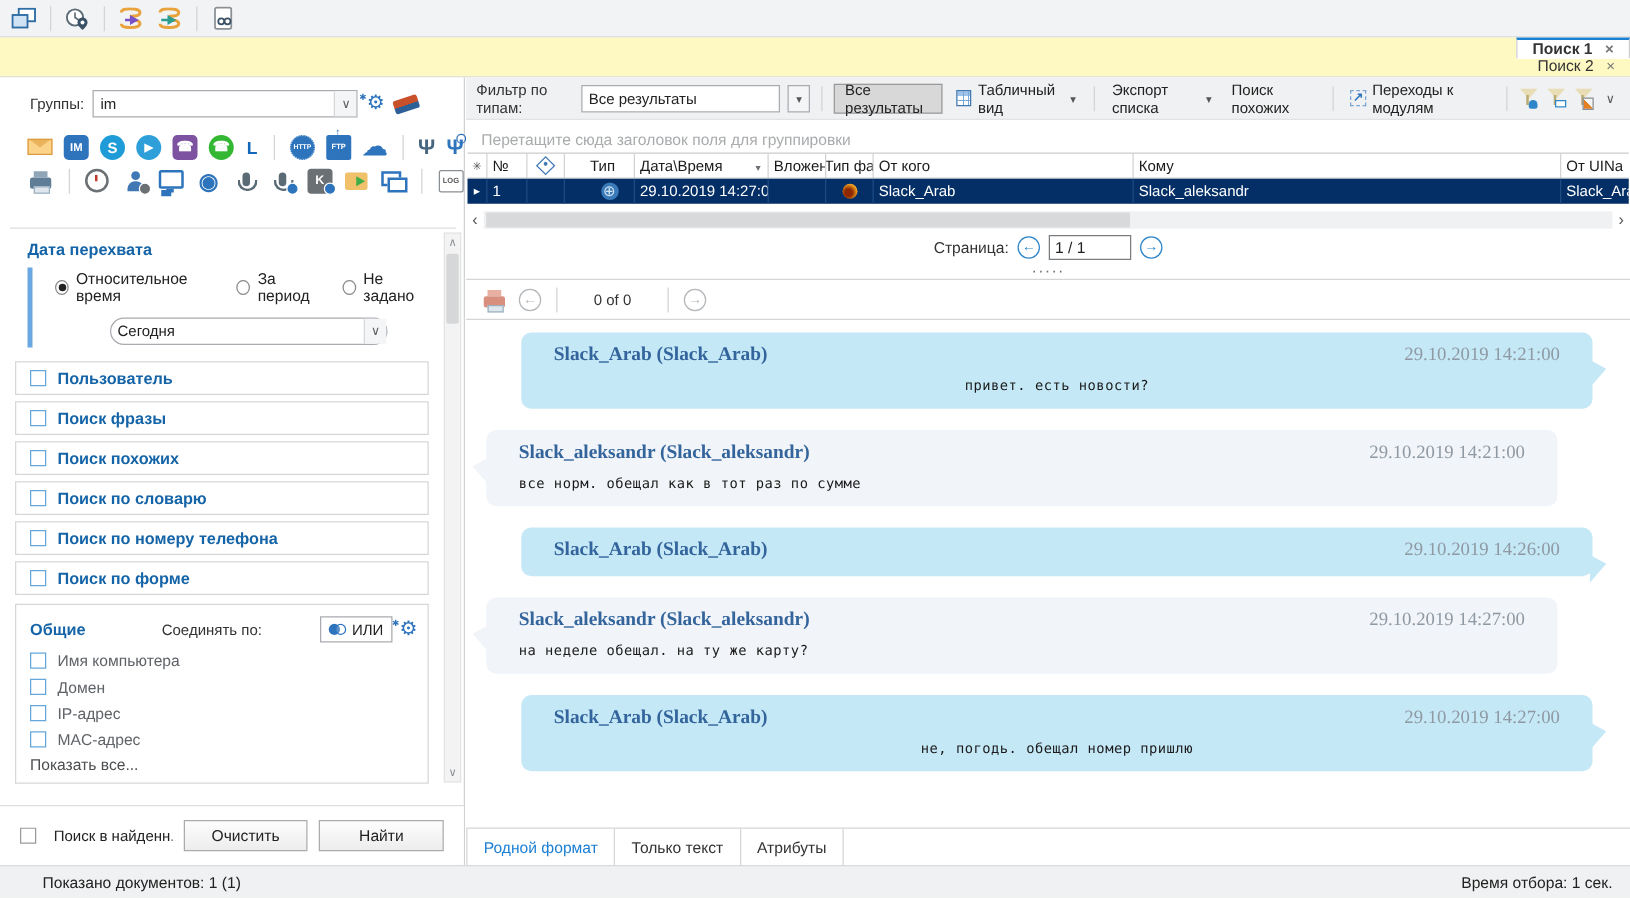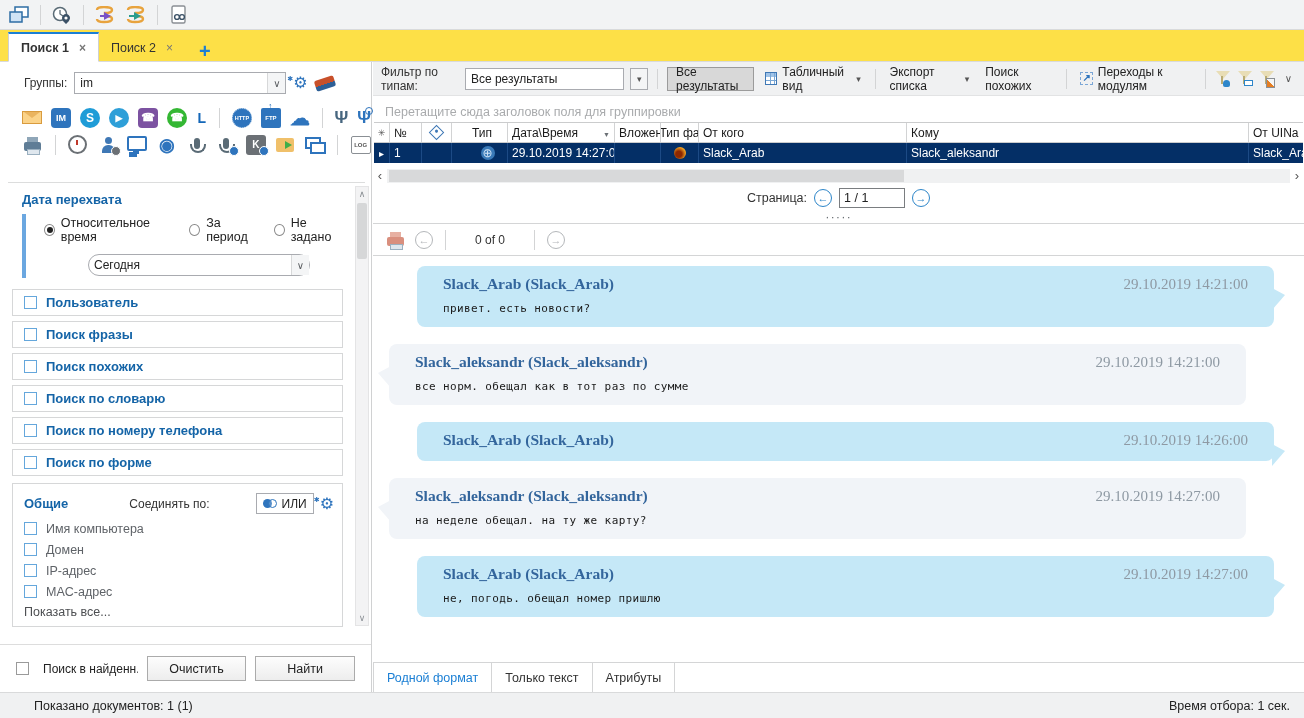--- a/index.html
+++ b/index.html
@@ -4,21 +4,21 @@
 <style>
   html,body{margin:0;padding:0;background:#e8e8e8;font-family:"Liberation Sans",sans-serif;font-size:12px;color:#222;}
   #app{position:relative;width:1304px;height:718px;background:#fff;overflow:hidden;}
 
   
   .top-toolbar{position:absolute;left:0;top:0;width:100%;height:30px;background:#f2f3f4;border-bottom:1px solid #d9dadb;display:flex;align-items:center;padding:0 6px;box-sizing:border-box;gap:5px;}
   .tbicon{width:26px;height:24px;display:flex;align-items:center;justify-content:center;}
   .vsep{width:1px;height:20px;background:#d3d4d5;margin:0 3px;}
 
   
-  .tab-bar{position:absolute;left:0;top:30px;width:100%;height:32px;background:#fde047;border-bottom:1px solid #d9dadb;display:flex;align-items:flex-end;padding-left:8px;box-sizing:border-box;}
+  .tab-bar{position:absolute;left:0;top:30px;width:100%;height:32px;background:#fef9c3;border-bottom:1px solid #d9dadb;display:flex;align-items:flex-end;padding-left:8px;box-sizing:border-box;flex-direction:column;}
   .tab{height:27px;display:flex;align-items:center;gap:10px;padding:0 12px;font-size:12.5px;color:#333;}
   .tab.active{background:#fff;border:1px solid #cfd0d1;border-top:2px solid #1b7fd4;border-bottom:1px solid #fff;margin-bottom:-1px;font-weight:bold;}
   .tab-close{color:#777;font-size:12px;cursor:default;}
   .add-tab{color:#1b7fd4;font-weight:bold;font-size:20px;padding:0 14px;line-height:20px;}
 
   
   .sidebar{position:absolute;left:0;top:62px;width:372px;height:630px;background:#fff;box-sizing:border-box;border-right:1px solid #d0d1d2;}
   .groups-row{display:flex;align-items:center;gap:7px;padding:10px 8px 4px 24px;}
   .lbl{color:#333;}
   .combo{display:flex;border:1px solid #a9abb0;background:#fff;height:22px;align-items:center;box-sizing:border-box;}
@@ -157,21 +157,21 @@
   .circ{width:18px;height:18px;border:1.5px solid #2e86c9;border-radius:50%;color:#2e86c9;display:flex;align-items:center;justify-content:center;font-size:11px;box-sizing:border-box;}
   .circ.gray{border-color:#b4b7ba;color:#b4b7ba;}
   .arr-left::after{content:"←";} .arr-right::after{content:"→";}
   .page-input{width:66px;height:20px;border:1px solid #7a7d80;padding:0 4px;display:flex;align-items:center;box-sizing:border-box;background:#fff;}
   .splitter{height:12px;display:flex;align-items:center;justify-content:center;color:#6b7075;border-bottom:1px solid #d4d5d6;flex:none;}
   .splitter::after{content:"·····";font-size:13px;letter-spacing:1px;line-height:4px;}
   .viewer-toolbar{height:32px;display:flex;align-items:center;gap:9px;padding:0 12px;border-bottom:1px solid #d4d5d6;flex:none;box-sizing:border-box;}
   .doc-counter{width:64px;text-align:center;color:#333;}
   .chat{flex:1;overflow:hidden;padding-top:10px;}
   .msg{position:relative;border-radius:8px;padding:9px 26px 12px 26px;margin-bottom:17px;}
-  .msg.right{margin-left:44px;margin-right:30px;background:#c5e8f7;}
+  .msg.right{margin-left:44px;margin-right:30px;background:#c5e8f7;text-align:center;}
   .msg.right::after{content:"";position:absolute;right:-11px;top:22px;border-top:7px solid transparent;border-bottom:15px solid transparent;border-left:13px solid #c5e8f7;}
   .msg.left{margin-left:16px;margin-right:58px;background:#f1f4f8;}
   .msg.left::before{content:"";position:absolute;left:-11px;top:22px;border-top:7px solid transparent;border-bottom:15px solid transparent;border-right:13px solid #f1f4f8;}
   .msg-head{display:flex;justify-content:space-between;align-items:baseline;}
   .msg-sender{font-family:"Liberation Serif",serif;font-weight:bold;color:#33659c;font-size:15.5px;}
   .msg-time{font-family:"Liberation Serif",serif;color:#8e99a3;font-size:15px;}
   .msg-text{font-family:"DejaVu Sans Mono",monospace;font-size:11px;color:#1a1a1a;margin-top:9px;letter-spacing:.4px;}
   .viewer-tabs{height:30px;border-top:1px solid #d4d5d6;display:flex;background:#fff;flex:none;box-sizing:border-box;}
   .vtab{padding:0 13px;display:flex;align-items:center;border-right:1px solid #d4d5d6;font-size:12.5px;color:#333;}
   .vtab:first-child{border-left:1px solid #d4d5d6;}

